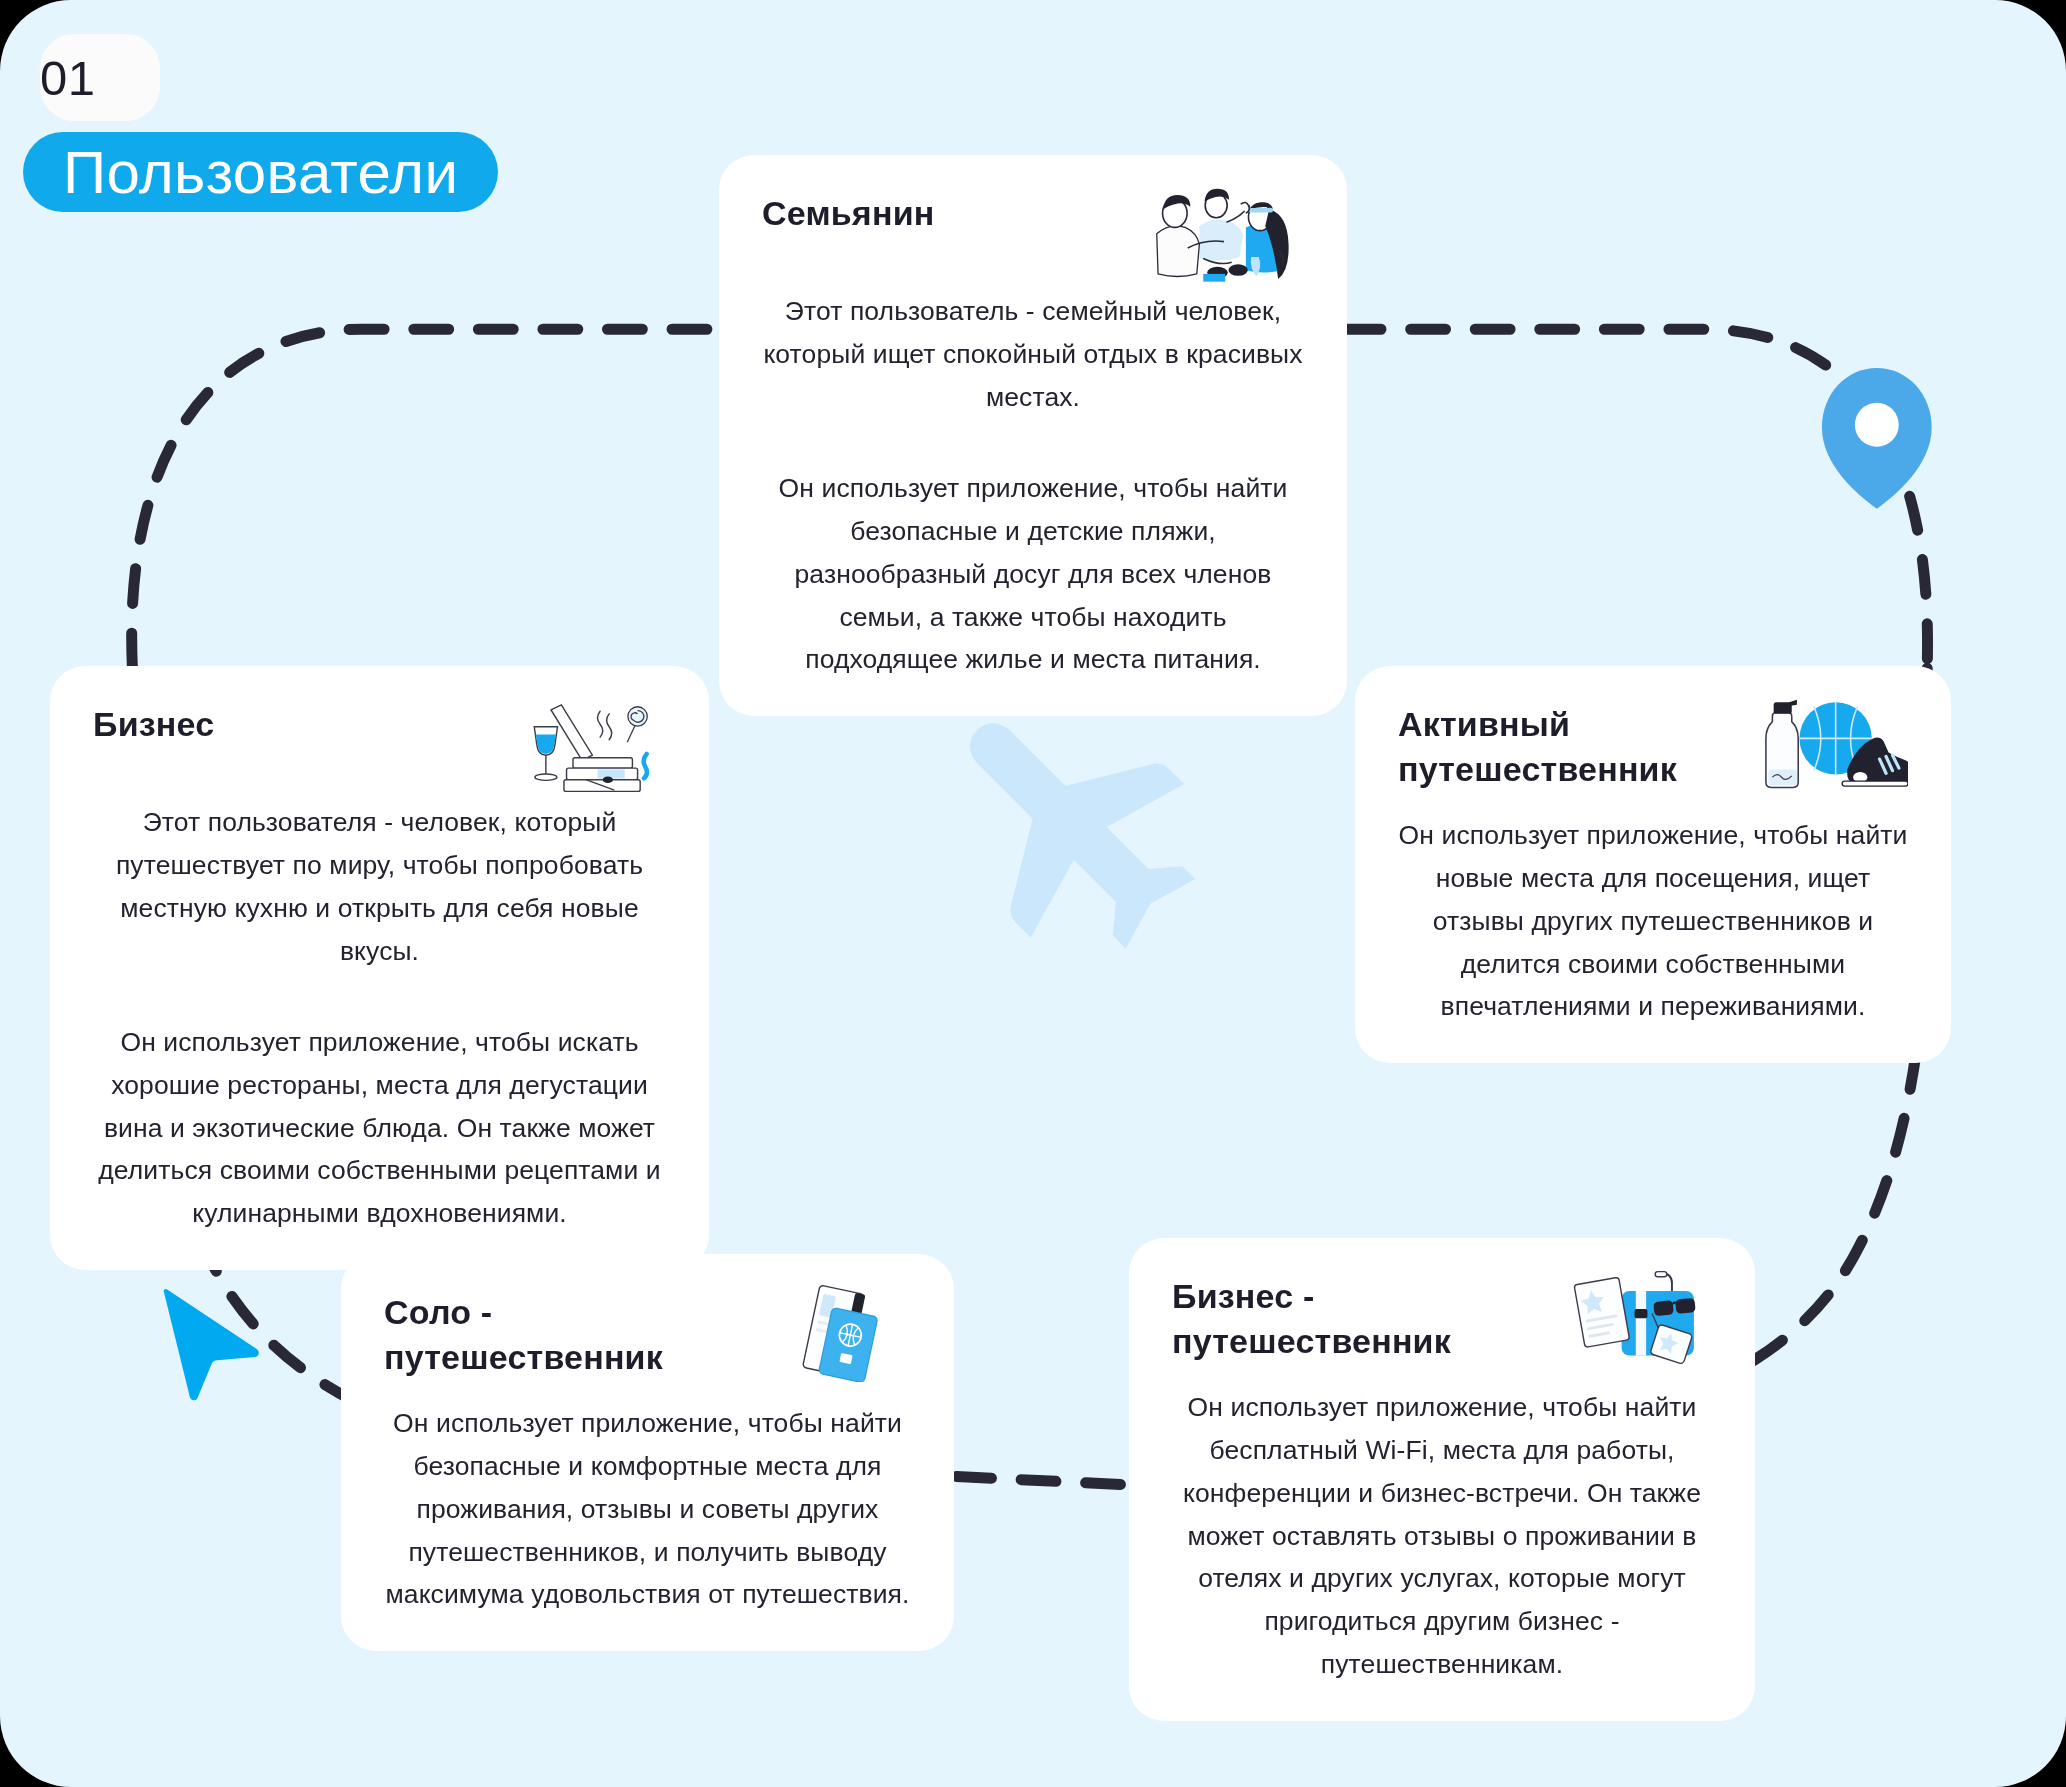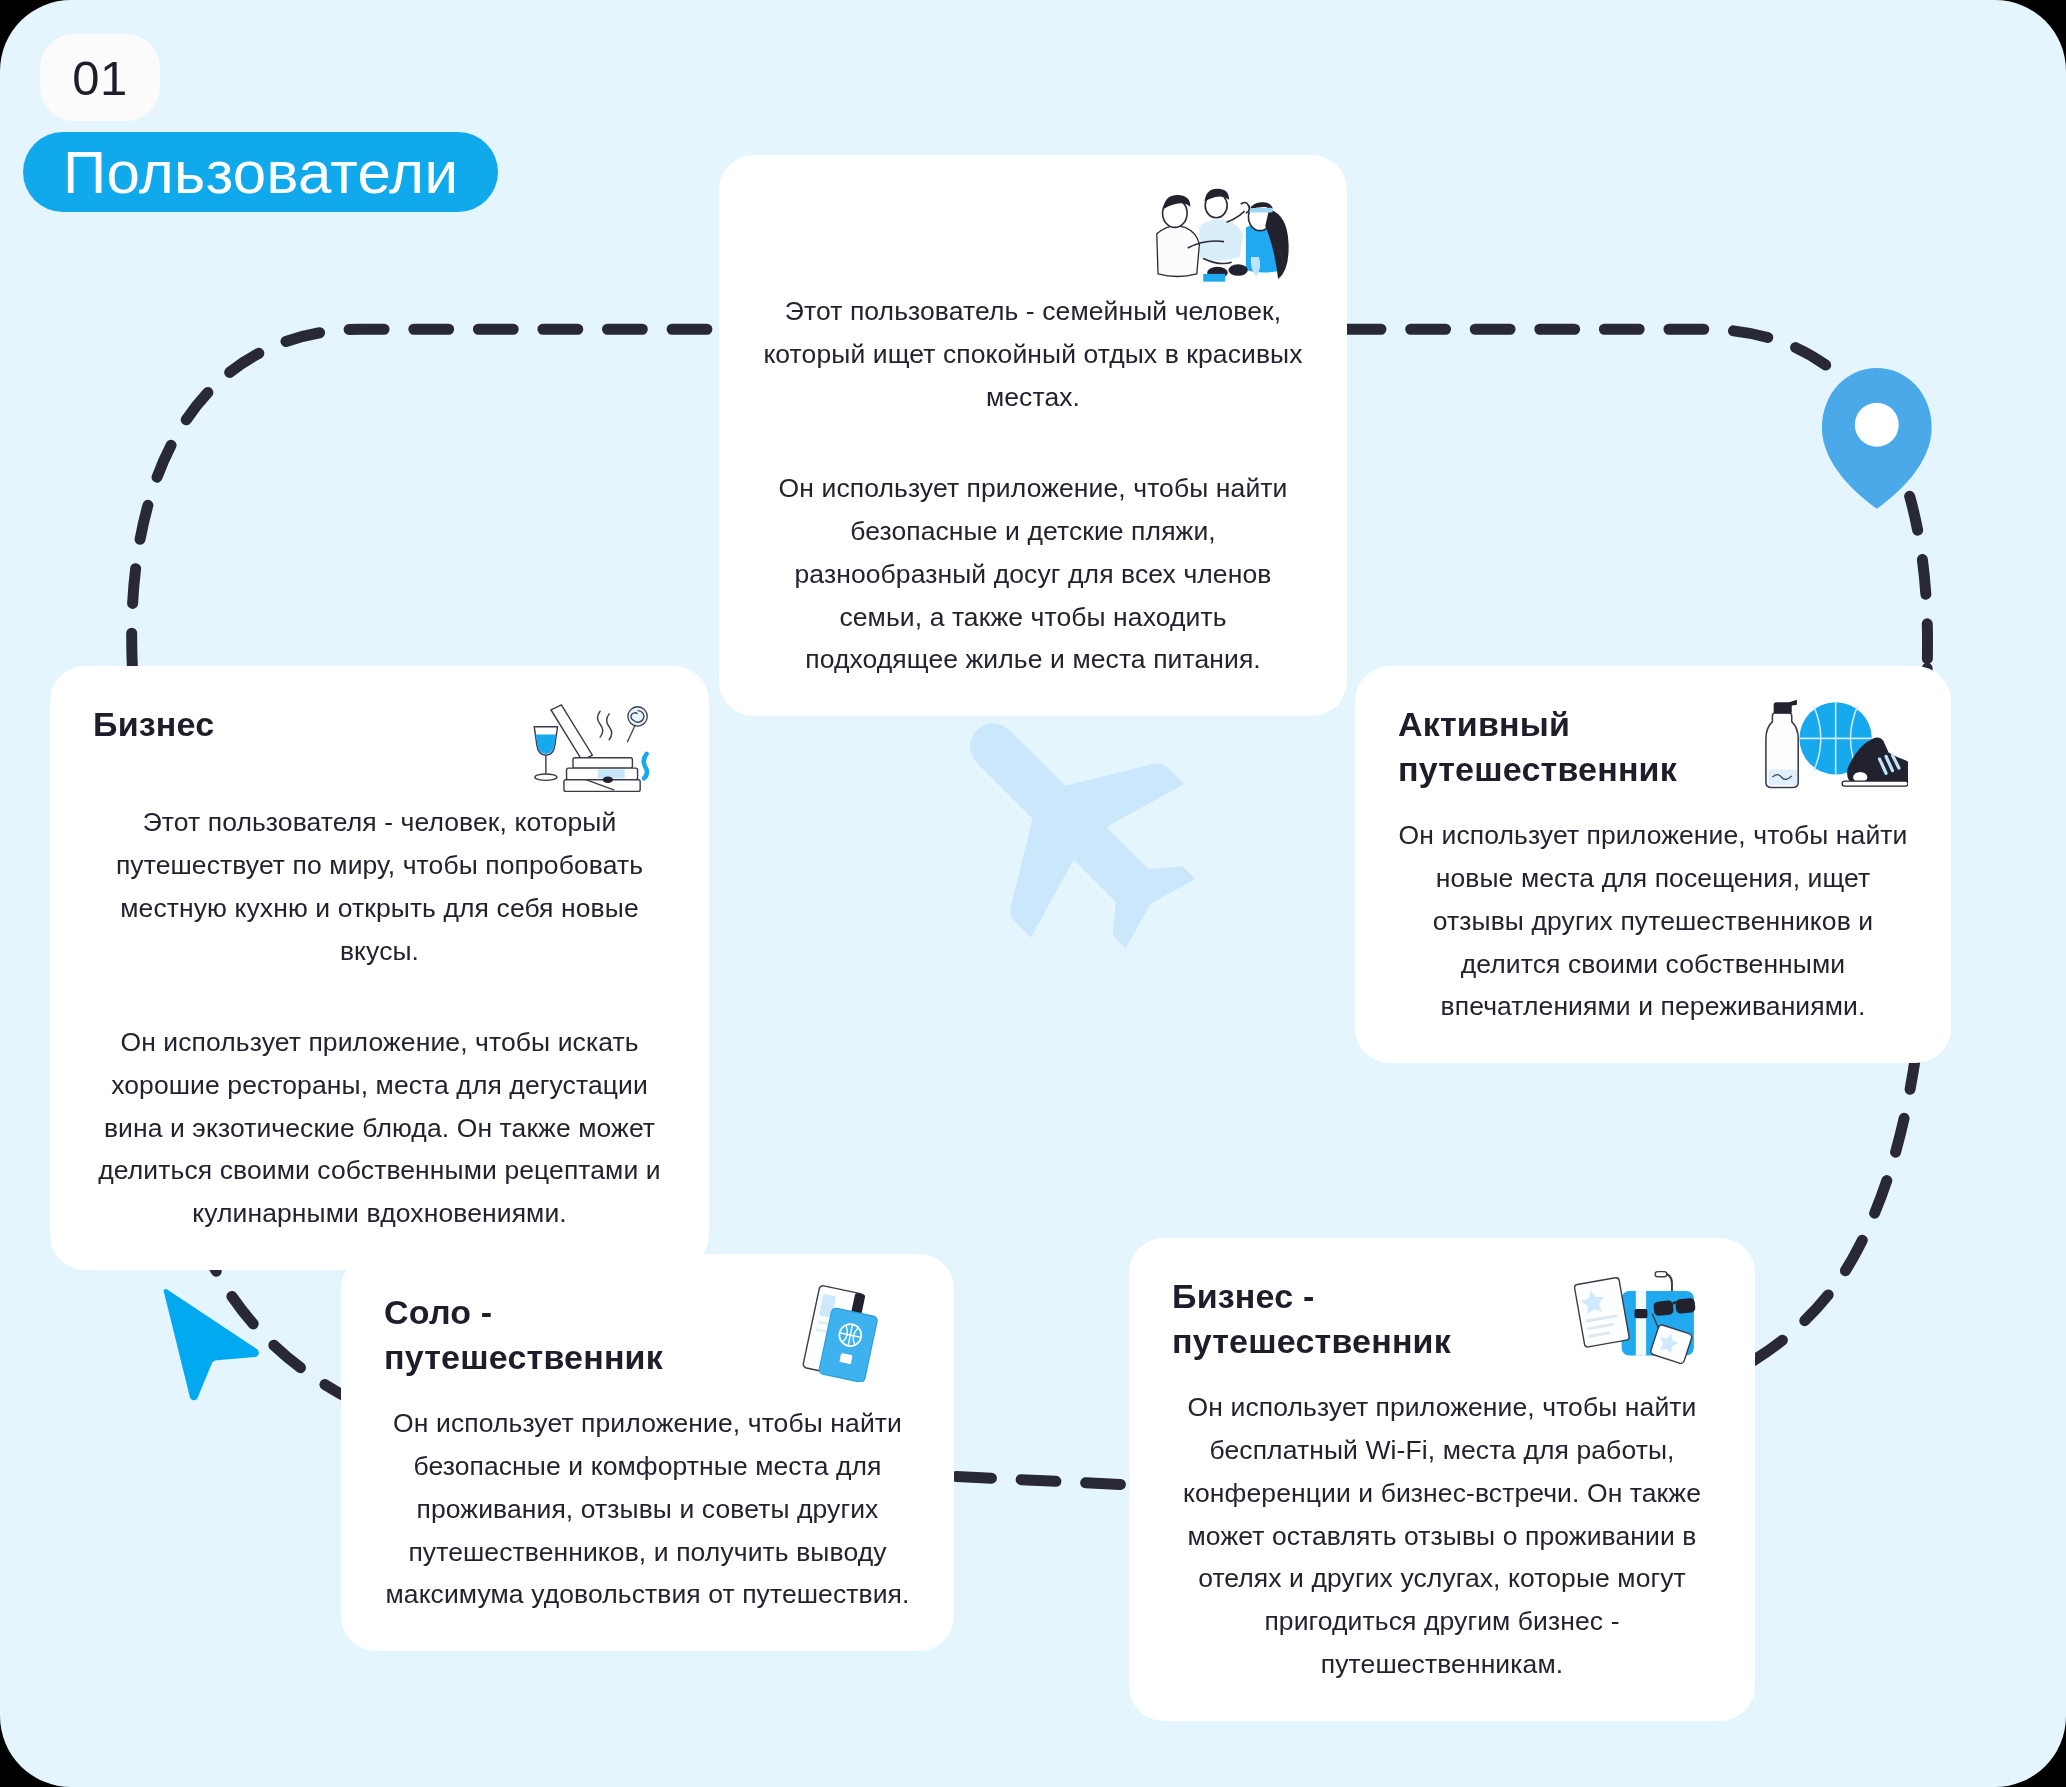--- a/index.html
+++ b/index.html
@@ -36,21 +36,21 @@
   .num-badge {
     position: absolute;
     left: 40px;
     top: 34px;
     width: 120px;
     height: 87px;
     background: #FBFBFC;
     border-radius: 34px;
     display: flex;
     align-items: center;
-    justify-content: center;
+    justify-content: flex-start;
     color: #1E1E2B;
     font-size: 49px;
     letter-spacing: 0.6px;
     font-weight: 400;
   }
 
   .section-pill {
     position: absolute;
     left: 23px;
     top: 132px;
@@ -153,20 +153,21 @@
   <div class="num-badge">
     <span>01</span>
   </div>
 
   <div class="section-pill">
     <span>Пользователи</span>
   </div>
 
   <div class="card" id="card-family">
     <div class="card-head">
+      <div class="card-title">Семьянин</div>
       <svg class="card-illu" viewBox="0 0 240 150" xmlns="http://www.w3.org/2000/svg">
 
         <path d="M78 62 q22 -16 46 -8 q16 6 22 22 l-6 34 q-30 10 -62 2 z" fill="#D9EDFB"></path>
         <path d="M150 64 q22 -12 42 -2 q16 9 18 28 l-4 40 q-30 8 -56 0 z" fill="#1EA9F0"></path>
         <path d="M12 74 q20 -18 44 -10 q18 8 22 26 l-4 46 q-30 8 -60 0 z" fill="#FCFCFD" stroke="#2A2A38" stroke-width="2"></path>
 
         <ellipse cx="40" cy="42" rx="19" ry="22" fill="#FFFFFF" stroke="#2A2A38" stroke-width="2.5"></ellipse>
         <path d="M22 36 q2 -22 22 -22 q20 0 20 18 q-10 -8 -24 -4 q-12 3 -18 8 z" fill="#22222E"></path>
         <ellipse cx="104" cy="30" rx="17" ry="19" fill="#FFFFFF" stroke="#2A2A38" stroke-width="2.5"></ellipse>
         <path d="M86 24 q2 -20 20 -20 q18 0 18 17 q-9 -7 -21 -4 q-11 3 -17 7 z" fill="#22222E"></path>

